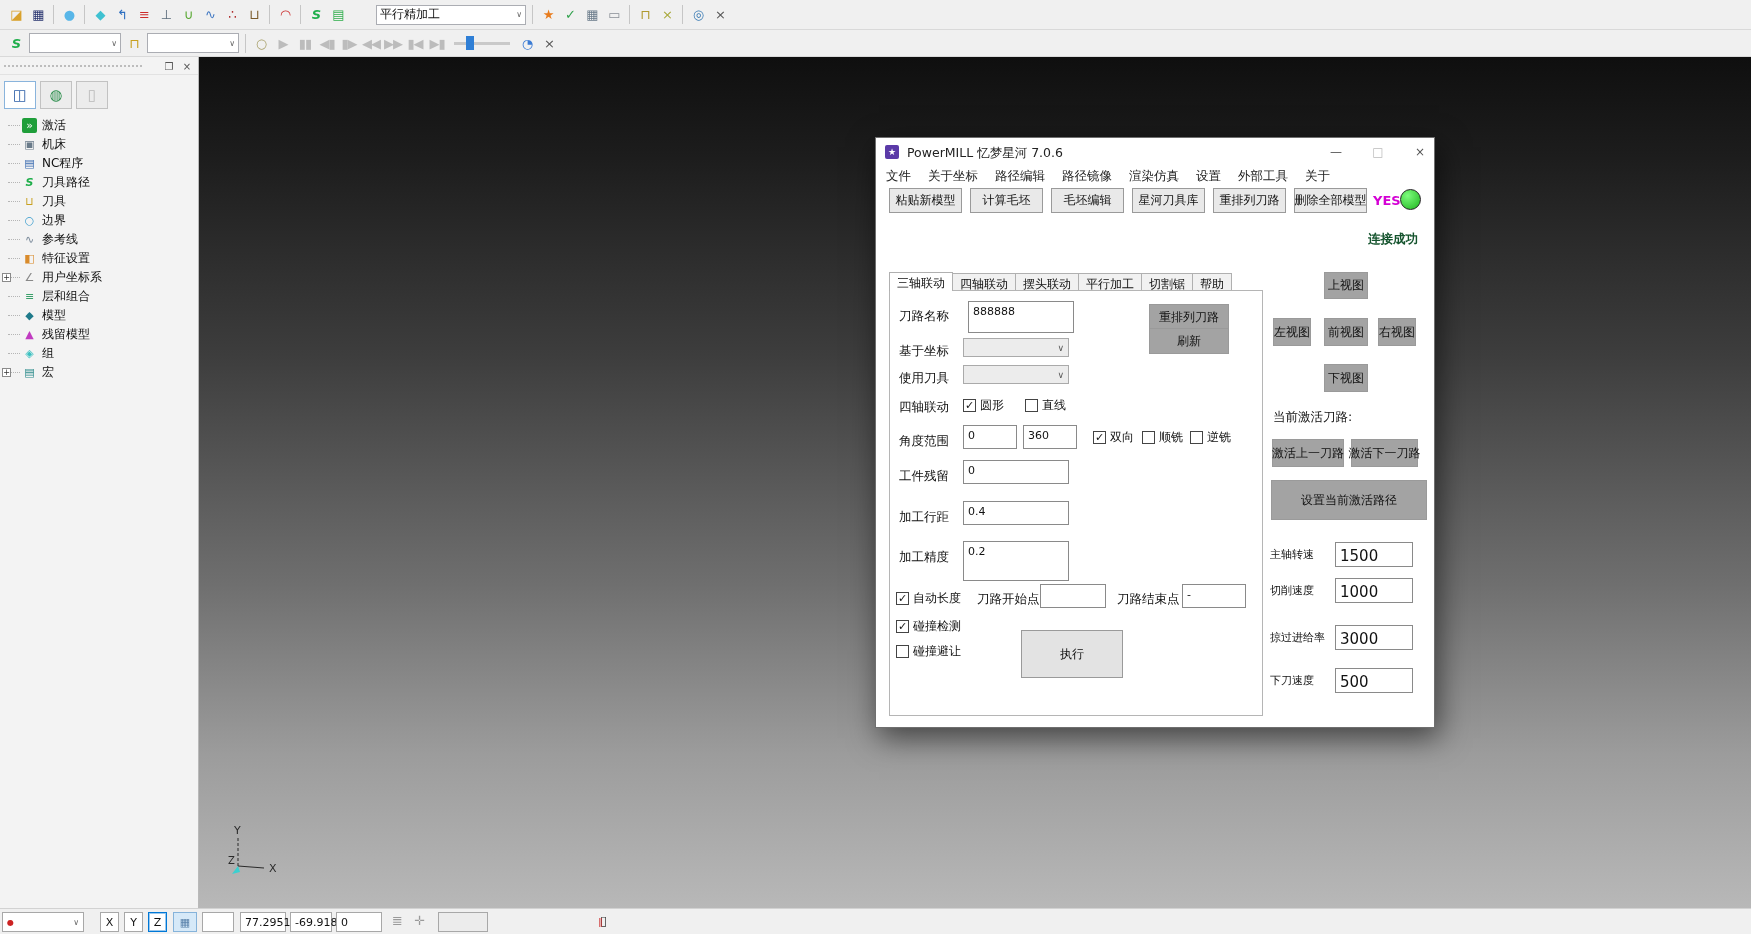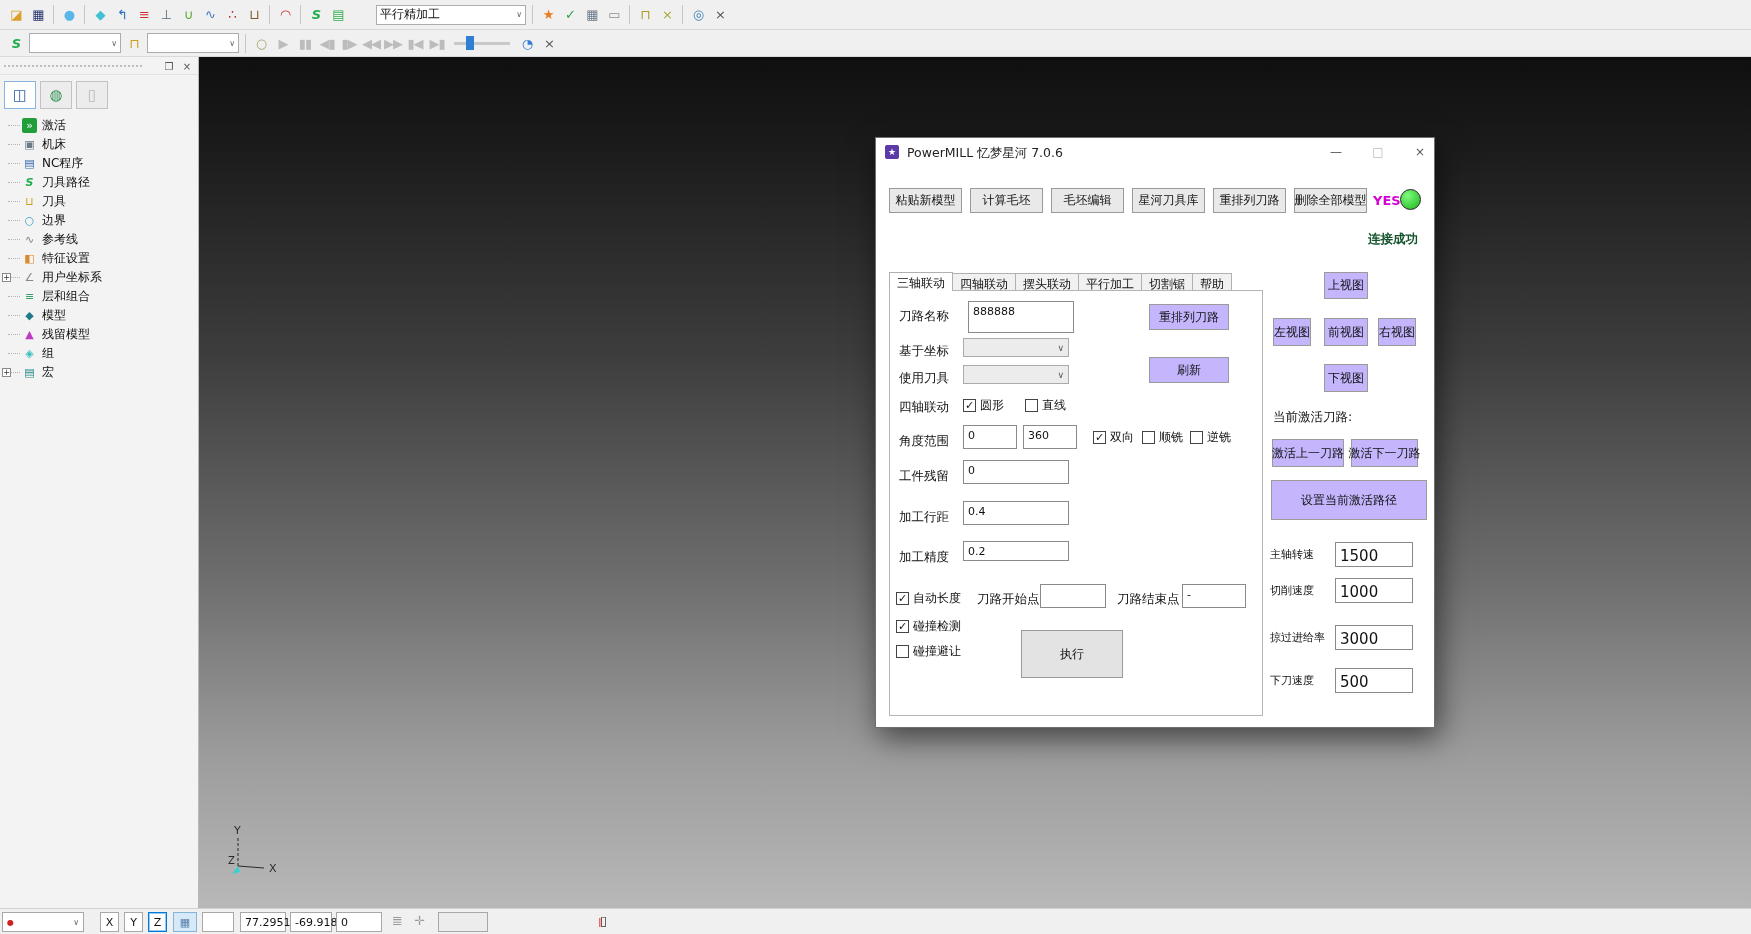--- a/index.html
+++ b/index.html
@@ -51,21 +51,21 @@
   #yes-label{position:absolute;left:497px;top:55px;font-size:13px}
   #conn-label{position:absolute;left:492px;top:93px;font-size:12.5px}
   #green-dot{position:absolute;left:524px;top:51px;width:21px;height:21px;border-radius:50%;background:radial-gradient(circle at 35% 30%,#7dfc7d,#1db41d);border:1px solid #222}
   #dlg-tabs{position:absolute;left:13px;top:135px;display:flex}
   .tab{height:18px;padding:2px 7px;border:1px solid #b0b0b0;border-bottom:none;background:#f1f1f1;font-size:12px;margin-right:-1px}
   .tab.active{background:#fff;position:relative;z-index:2;height:19px;margin-top:-1px}
   #groupbox{position:absolute;left:13px;top:152px;width:374px;height:426px;border:1px solid #b5b5b5;background:#fff}
   .flabel{position:absolute;font-size:12.5px;color:#111;white-space:nowrap}
   .tin{position:absolute;background:#fff;border:1px solid #8a8a8a;font-size:11px;padding:3px 4px;white-space:nowrap;overflow:hidden}
   .fcombo{position:absolute;height:19px;background:#ececec;border:1px solid #aaa;display:flex;align-items:center;justify-content:flex-end;padding-right:4px;color:#555;font-size:9px}
-  .pbtn{position:absolute;background:#c4b5fd;border:1px solid #9a9a9a;display:flex;align-items:center;justify-content:center;font-size:12px;cursor:default;white-space:nowrap}
+  .pbtn{position:absolute;background:#a3a3a3;border:1px solid #9a9a9a;display:flex;align-items:center;justify-content:center;font-size:12px;cursor:default;white-space:nowrap}
   .cb{position:absolute;display:inline-flex;align-items:center;font-size:12px;white-space:nowrap}
   .cb .box{width:13px;height:13px;border:1px solid #444;background:#fff;margin-right:4px;display:inline-flex;align-items:center;justify-content:center;font-size:11px;line-height:11px;color:#111}
   .speedlabel{position:absolute;left:394px;font-size:11px;white-space:nowrap}
   .speedin{position:absolute;left:459px;width:78px;height:25px;background:#fff;border:1px solid #8a8a8a;font-size:15px;padding:4px 4px}
 
   
   #status{position:absolute;left:0;top:908px;width:1751px;height:26px;background:#f0f0f0;border-top:1px solid #d2d2d2}
   .sbtn{position:absolute;top:3px;height:20px;background:#fff;border:1px solid #a8a8a8;display:flex;align-items:center;justify-content:center;font-size:11px}
   .sfield{position:absolute;top:3px;height:20px;background:#fff;border:1px solid #a8a8a8;font-size:11px;padding:3px 4px;white-space:nowrap}
   .sicon{position:absolute;top:4px;color:#9a9a9a;font-size:13px}
@@ -242,20 +242,30 @@
 </div>
 
 <div id="dlg">
   <div id="dlg-title">
     <span id="dlg-icon">★</span>
     <span id="dlg-title-text">PowerMILL 忆梦星河  7.0.6</span>
     <span class="winbtn" style="left:445px">—</span>
     <span class="winbtn" style="left:487px;color:#bbb">□</span>
     <span class="winbtn" style="left:529px">×</span>
   </div>
+  <div id="dlg-menu">
+      <span>文件</span>
+      <span>关于坐标</span>
+      <span>路径编辑</span>
+      <span>路径镜像</span>
+      <span>渲染仿真</span>
+      <span>设置</span>
+      <span>外部工具</span>
+      <span>关于</span>
+    </div>
 
   <div class="btnrow" style="top:50px" id="dlg-row1">
       <div class="dbtn">粘贴新模型</div>
       <div class="dbtn">计算毛坯</div>
       <div class="dbtn">毛坯编辑</div>
       <div class="dbtn">星河刀具库</div>
       <div class="dbtn">重排列刀路</div>
       <div class="dbtn">删除全部模型</div>
     </div>
   <span id="yes-label" class="magenta" style="color: rgb(212, 0, 212);">YES</span>
@@ -271,21 +281,21 @@
       <div class="tab">帮助</div>
     </div>
   <div id="groupbox"></div>
 
   <span class="flabel" style="left:23px;top:170px">刀路名称</span>
   <div class="tin" style="left:92px;top:163px;width:106px;height:32px">888888</div>
   <div class="pbtn" style="left:273px;top:166px;width:80px;height:26px">重排列刀路</div>
 
   <span class="flabel" style="left:23px;top:205px">基于坐标</span>
   <div class="fcombo" style="left:87px;top:200px;width:106px">∨</div>
-  <div class="pbtn" style="left:273px;top:219px;width:80px;height:26px">刷新</div>
+  <div class="pbtn" style="left:273px;top:190px;width:80px;height:26px">刷新</div>
 
   <span class="flabel" style="left:23px;top:232px">使用刀具</span>
   <div class="fcombo" style="left:87px;top:227px;width:106px">∨</div>
 
   <span class="flabel" style="left:23px;top:261px">四轴联动</span>
   <span class="cb" style="left:87px;top:259px">
       <span class="box">✓</span>
       <span>圆形</span>
     </span>
   <span class="cb" style="left:149px;top:259px">
@@ -309,21 +319,21 @@
       <span>逆铣</span>
     </span>
 
   <span class="flabel" style="left:23px;top:330px">工件残留</span>
   <div class="tin" style="left:87px;top:322px;width:106px;height:24px">0</div>
 
   <span class="flabel" style="left:23px;top:371px">加工行距</span>
   <div class="tin" style="left:87px;top:363px;width:106px;height:24px">0.4</div>
 
   <span class="flabel" style="left:23px;top:411px">加工精度</span>
-  <div class="tin" style="left:87px;top:403px;width:106px;height:20px">0.2</div>
+  <div class="tin" style="left:87px;top:403px;width:106px;height:40px">0.2</div>
 
   <span class="cb" style="left:20px;top:452px">
       <span class="box">✓</span>
       <span>自动长度</span>
     </span>
   <span class="flabel" style="left:101px;top:453px">刀路开始点</span>
   <div class="tin" style="left:164px;top:446px;width:66px;height:24px"></div>
   <span class="flabel" style="left:241px;top:453px">刀路结束点</span>
   <div class="tin" style="left:306px;top:446px;width:64px;height:24px">-</div>
 

